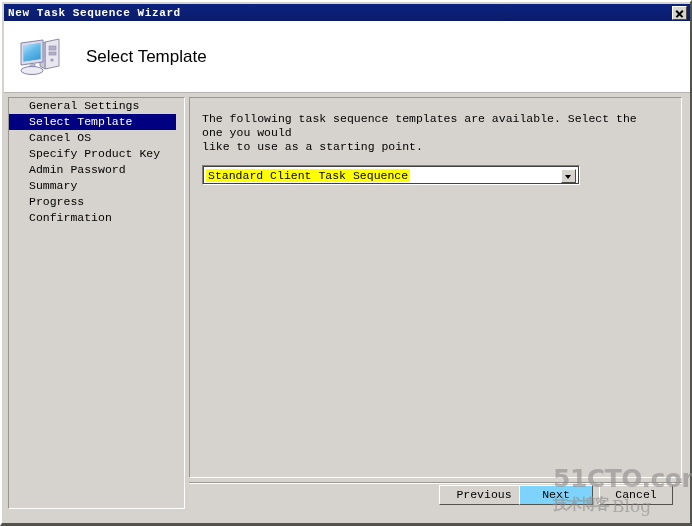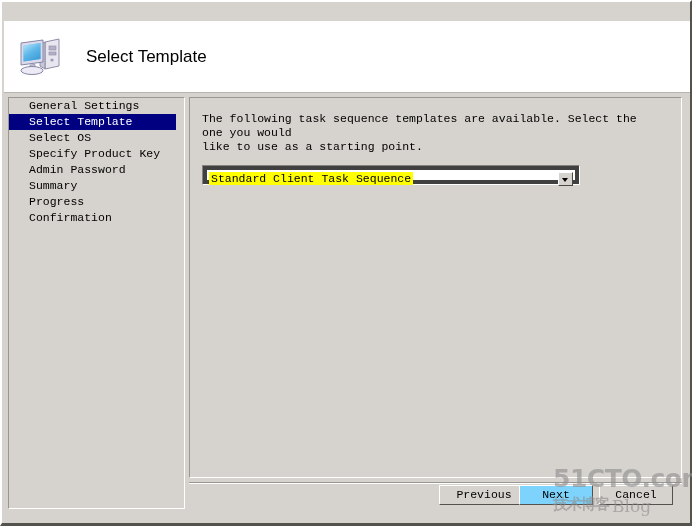--- a/index.html
+++ b/index.html
@@ -165,21 +165,21 @@
     background: #ffffff;
     border-left: 1px solid #84817c;
     border-top: 1px solid #84817c;
     border-right: 1px solid #ffffff;
     border-bottom: 1px solid #ffffff;
     cursor: default;
   }
   .combo-inner {
     position: absolute;
     left: 0; top: 0; right: 0; bottom: 0;
-    border: 4px solid #404040;
+    border: 1px solid #404040;
     background: #ffffff;
     box-sizing: border-box;
   }
   .combo-value {
     position: absolute;
     left: 2px; top: 2px;
     height: 13px;
     line-height: 13px;
     background: #ffff00;
     color: #000000;
@@ -305,20 +305,25 @@
     margin-left: 3px;
     line-height: 20px;
   }
 </style>
 </head>
 <body>
 
 <div id="app">
   <div class="window">
 
+    <div class="titlebar">
+      <div class="titlebar-text">New Task Sequence Wizard</div>
+      <div class="titlebar-spacer"></div>
+      <div class="close-btn"></div>
+    </div>
 
     <div class="header">
       <div class="header-icon">
         <svg width="46" height="42" viewBox="0 0 46 42">
 
           <path d="M27 6 L41 3 L41 30 L27 33 Z" fill="#e8e6ef" stroke="#8f8da6" stroke-width="1"></path>
           <path d="M27 6 L27 33 L22 30 L22 9 Z" fill="#c9c7da" stroke="#8f8da6" stroke-width="1"></path>
           <rect x="31" y="10" width="7" height="4" fill="#b3b0c9" stroke="#8f8da6" stroke-width="0.6"></rect>
           <rect x="31" y="16" width="7" height="3" fill="#b3b0c9" stroke="#8f8da6" stroke-width="0.6"></rect>
           <circle cx="34" cy="24" r="1.6" fill="#9e9bb8"></circle>
@@ -339,21 +344,21 @@
         </svg>
       </div>
       <div class="header-title">Select Template</div>
     </div>
 
     <div class="body-area">
 
       <div class="sidebar">
         <div class="step">General Settings</div>
         <div class="step selected">Select Template</div>
-        <div class="step">Select OS</div>
+        <div class="step">Cancel OS</div>
         <div class="step">Specify Product Key</div>
         <div class="step">Admin Password</div>
         <div class="step">Summary</div>
         <div class="step">Progress</div>
         <div class="step">Confirmation</div>
       </div>
 
       <div class="main-panel">
         <div class="intro-text">The following task sequence templates are available.  Select the one you would
 like to use as a starting point.</div>

